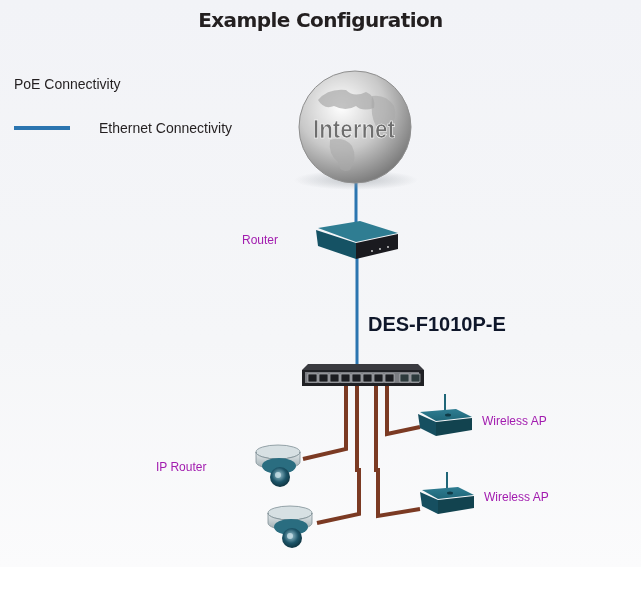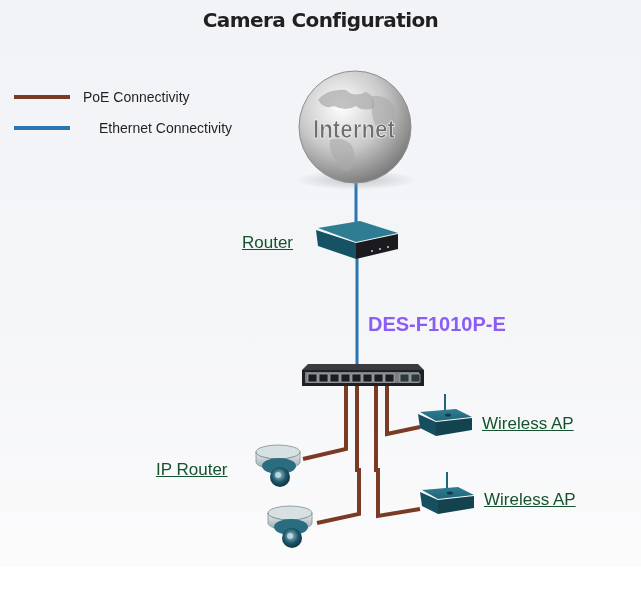--- a/index.html
+++ b/index.html
@@ -13,32 +13,32 @@
     background: linear-gradient(180deg, #f2f3f7 0%, #f5f6f8 60%, #fbfbfc 100%);
   }
   .title {
     position: absolute; left: 0; width: 641px; top: 8px; text-align: center;
     font-family: "DejaVu Sans", sans-serif; font-size: 20px; font-weight: bold;
     color: #231f20; letter-spacing: -0.6px;
   }
   .legend-row { position: absolute; left: 14px; height: 14px; display: flex; align-items: center; }
   .legend-swatch { width: 56px; height: 4px; margin-right: 13px; }
   .legend-text { font-size: 14px; color: #231f20; }
-  .label { position: absolute; font-size: 17px; color: #14532d; white-space: nowrap; text-decoration: underline; }
-  .model-label { position: absolute; font-size: 20px; font-weight: bold; color: #8b5cf6; white-space: nowrap; }
+  .label { position: absolute; font-size: 12px; color: #a21caf; white-space: nowrap; }
+  .model-label { position: absolute; font-size: 20px; font-weight: bold; color: #0f172a; white-space: nowrap; }
   svg#diagram { position: absolute; left: 0; top: 0; }
 </style>
 </head>
 <body>
 
 <div class="panel"></div>
 
-<div class="title">Camera Configuration</div>
+<div class="title">Example Configuration</div>
 
-<div class="legend-row" style="top:90px;">
+<div class="legend-row" style="top:76px;flex-direction:column;">
   <div class="legend-swatch" style="background: rgb(123, 58, 35);"></div>
   <span class="legend-text">PoE Connectivity</span>
 </div>
 <div class="legend-row" style="top:121px;gap:16px;">
   <div class="legend-swatch" style="background: rgb(43, 117, 176);"></div>
   <span class="legend-text">Ethernet Connectivity</span>
 </div>
 
 <svg id="diagram" width="641" height="590" viewBox="0 0 641 590">
   <defs>

